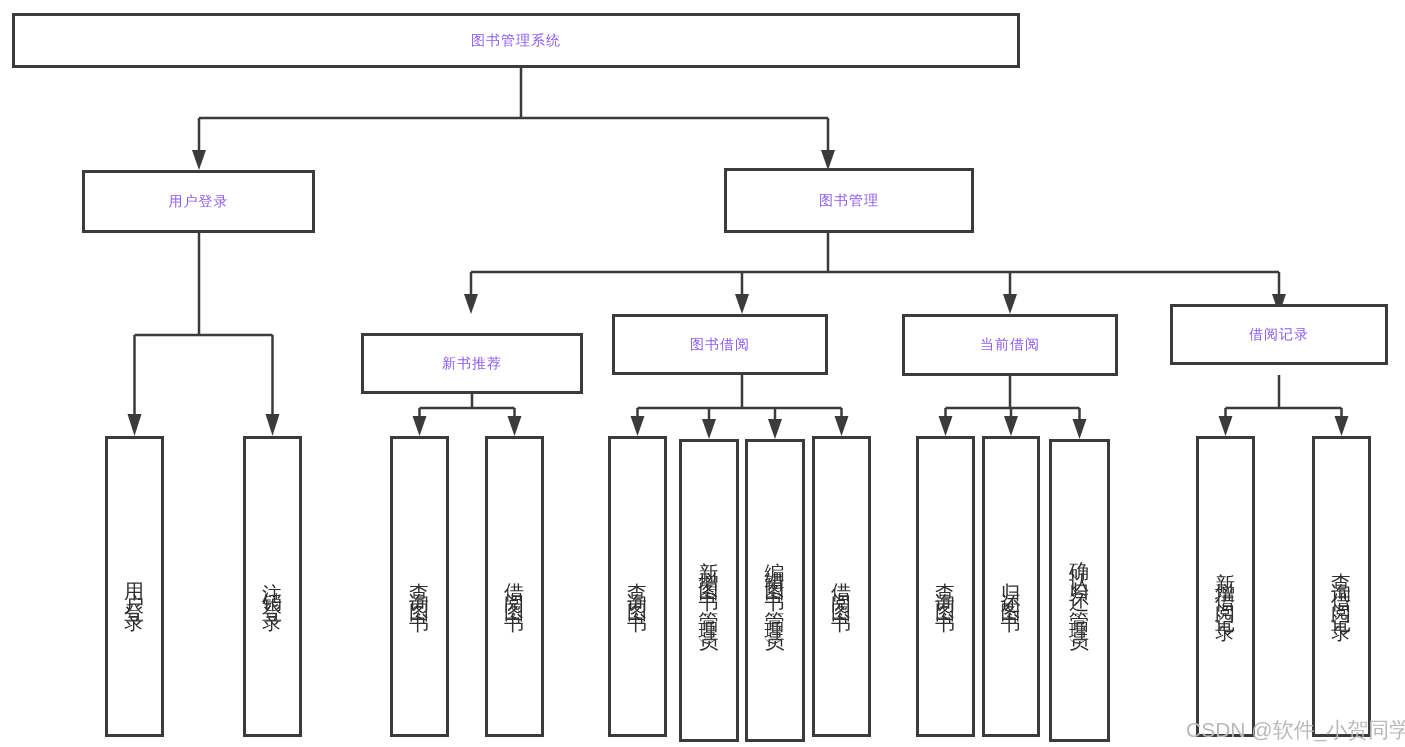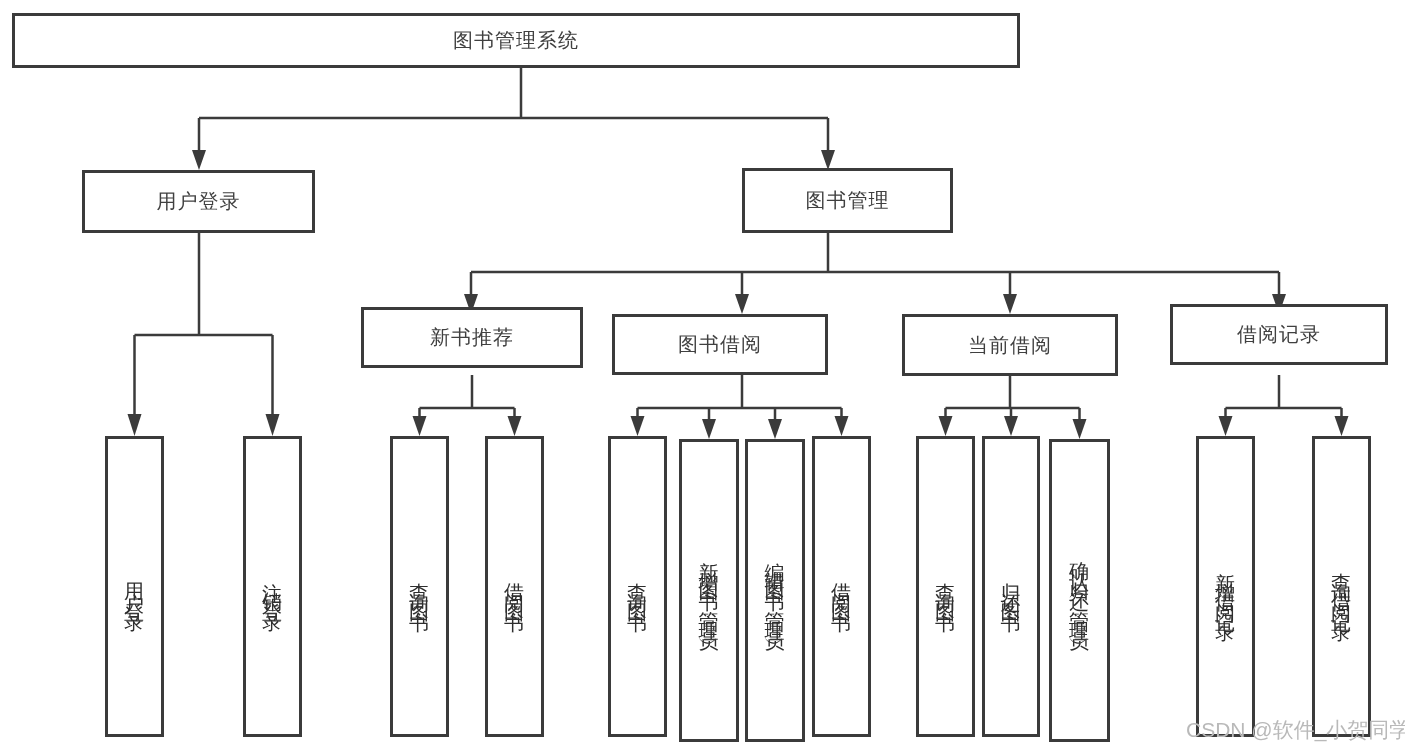--- a/index.html
+++ b/index.html
@@ -24,22 +24,22 @@
   .box {
     position: absolute;
     box-sizing: border-box;
     border: 3px solid #3b3b3b;
     background: #ffffff;
     display: flex;
     align-items: center;
     justify-content: center;
   }
   .hlabel {
-    font-size: 20px;
-    color: #404040;
+    font-size: 14px;
+    color: #8b5cf6;
     letter-spacing: 1px;
     white-space: nowrap;
   }
   .vlabel {
     writing-mode: vertical-rl;
     text-orientation: mixed;
     font-size: 20px;
     line-height: 1;
     letter-spacing: 10px;
     color: #2e2e2e;
@@ -108,25 +108,25 @@
     </g>
   </svg>
 
   <div class="box" style="left:12px;top:13px;width:1008px;height:55px">
     <span class="hlabel">图书管理系统</span>
   </div>
 
   <div class="box" style="left:82px;top:170px;width:233px;height:63px">
     <span class="hlabel">用户登录</span>
   </div>
-  <div class="box" style="left:742px;top:168px;width:211px;height:65px">
+  <div class="box" style="left:724px;top:168px;width:250px;height:65px">
     <span class="hlabel">图书管理</span>
   </div>
 
-  <div class="box" style="left:361px;top:307px;width:222px;height:61px">
+  <div class="box" style="left:361px;top:333px;width:222px;height:61px">
     <span class="hlabel">新书推荐</span>
   </div>
   <div class="box" style="left:612px;top:314px;width:216px;height:61px">
     <span class="hlabel">图书借阅</span>
   </div>
   <div class="box" style="left:902px;top:314px;width:216px;height:62px">
     <span class="hlabel">当前借阅</span>
   </div>
   <div class="box" style="left:1170px;top:304px;width:218px;height:61px">
     <span class="hlabel">借阅记录</span>

